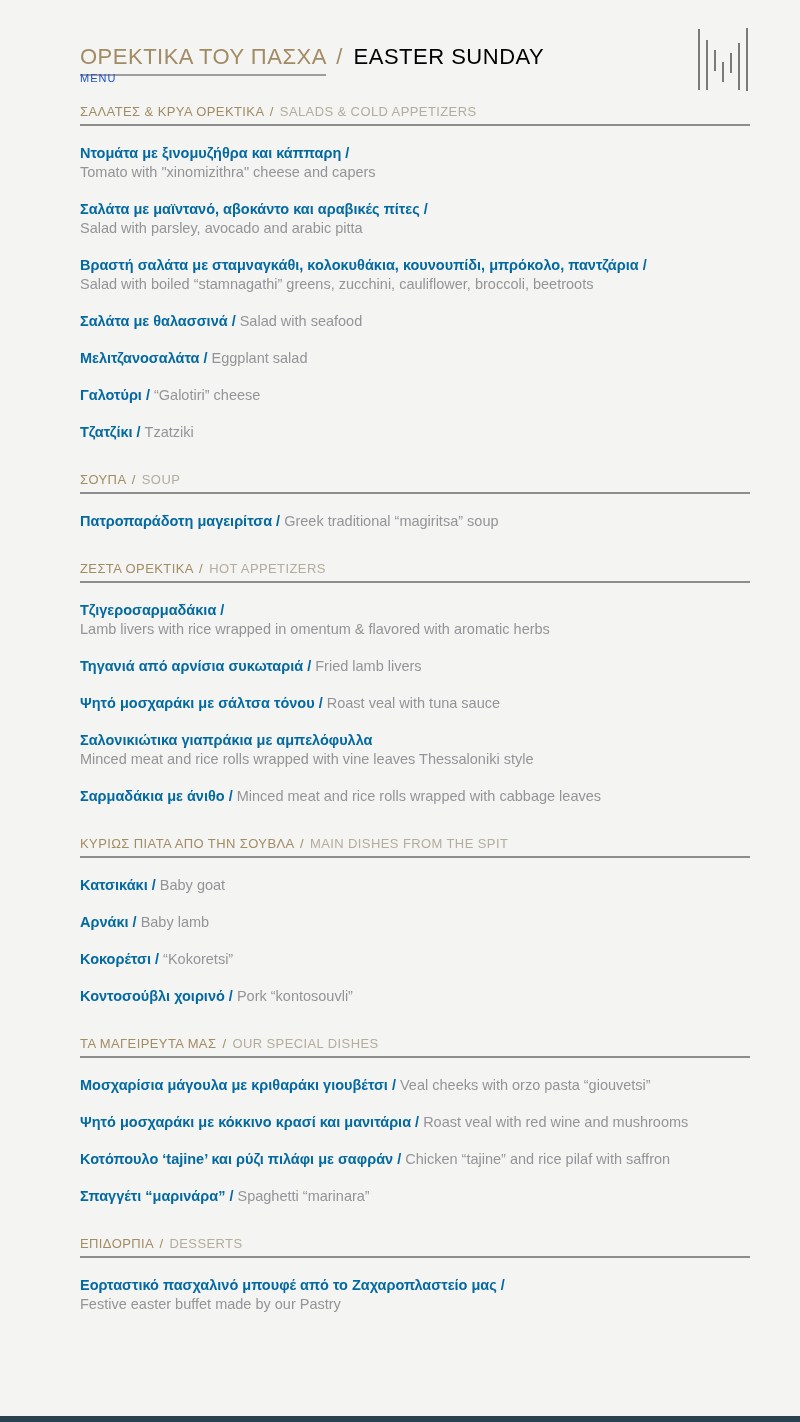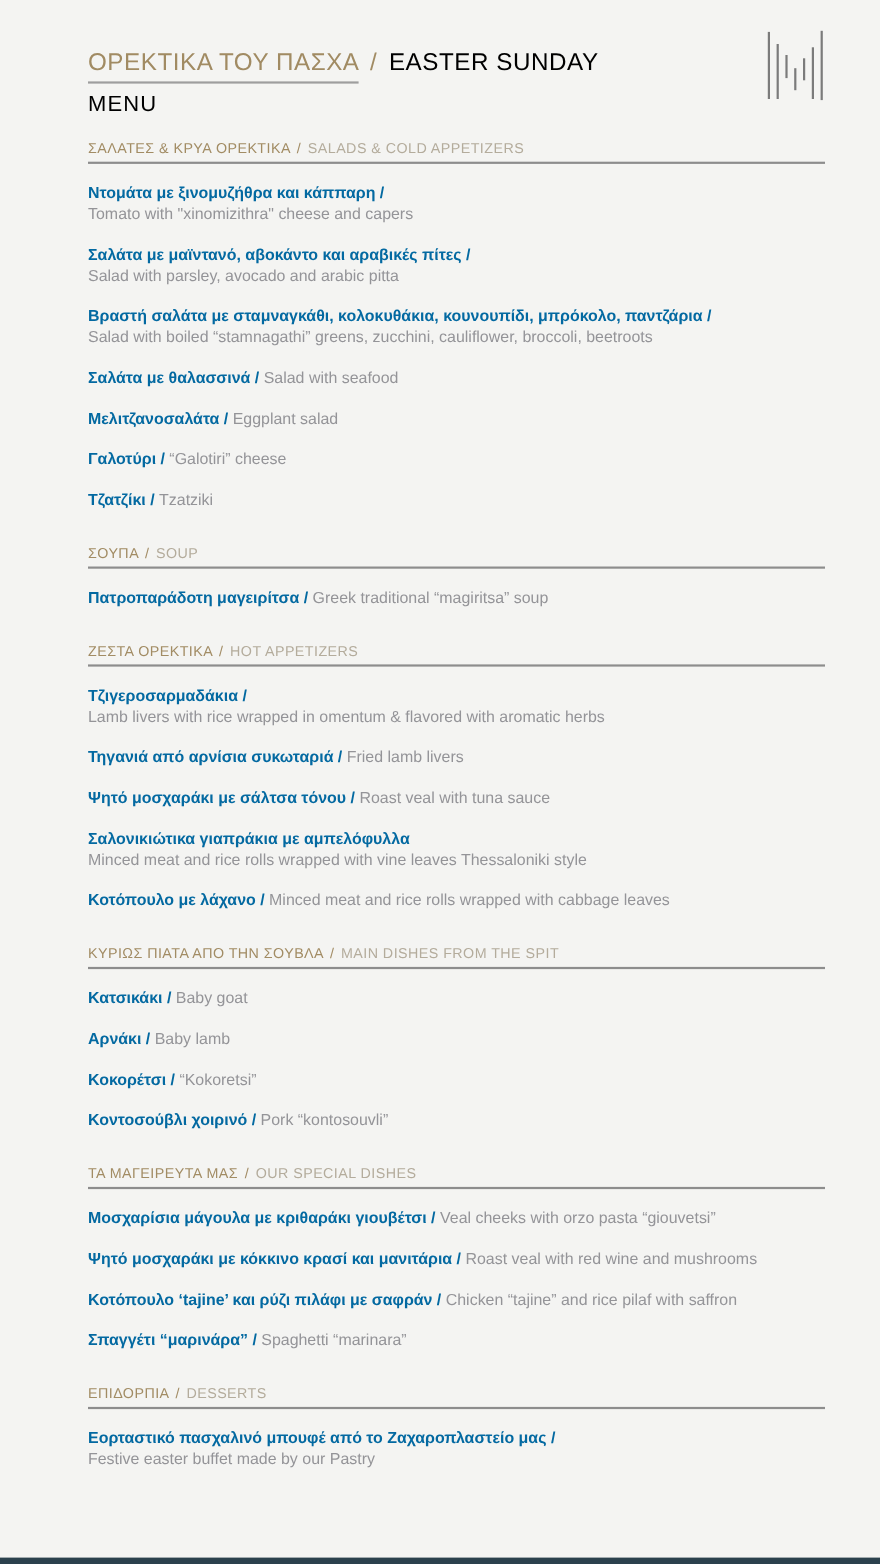--- a/index.html
+++ b/index.html
@@ -9,21 +9,21 @@
     font-family:"Liberation Sans","DejaVu Sans",sans-serif;
     -webkit-font-smoothing:antialiased;
   }
   .page{padding:42px 50px 0 80px}
 
   
   h1{margin:0;font-size:22px;font-weight:400;line-height:30px;letter-spacing:.5px;white-space:nowrap}
   .t-gr{color:#a18b63;border-bottom:2px solid #9e9e9e;padding-bottom:5px}
   .t-sep{color:#a18b63;margin:0 4px}
   .t-en{color:#000000}
-  .menu-sub{margin-top:12px;font-size:20px;letter-spacing:1px;color:#000000}
+  .menu-sub{font-size:11px;letter-spacing:1px;color:#1d4ed8}
 
   
   .logo{position:absolute;top:28px;right:52px;height:64px;display:flex;gap:6px;align-items:flex-start}
   .logo i{display:block;width:2px;background:#7b7b7b}
   .logo i:nth-child(1){height:61px;margin-top:1px}
   .logo i:nth-child(2){height:50px;margin-top:12px}
   .logo i:nth-child(3){height:21px;margin-top:22px}
   .logo i:nth-child(4){height:20px;margin-top:34px}
   .logo i:nth-child(5){height:20px;margin-top:25px}
   .logo i:nth-child(6){height:47px;margin-top:15px}
@@ -134,21 +134,21 @@
     </div>
     <div class="item inline">
       <span class="gr">Ψητό μοσχαράκι με σάλτσα τόνου /</span>
       <span class="en">Roast veal with tuna sauce</span>
     </div>
     <div class="item stacked">
       <span class="gr">Σαλονικιώτικα γιαπράκια με αμπελόφυλλα</span>
       <span class="en">Minced meat and rice rolls wrapped with vine leaves Thessaloniki style</span>
     </div>
     <div class="item inline">
-      <span class="gr">Κοτόπουλο με λάχανο /</span>
+      <span class="gr">Σαρμαδάκια με άνιθο /</span>
       <span class="en">Minced meat and rice rolls wrapped with cabbage leaves</span>
     </div>
   </section>
 
   <section class="menu-section">
     <div class="section-header">
       <span class="sh-gr">ΚΥΡΙΩΣ ΠΙΑΤΑ ΑΠΟ ΤΗΝ ΣΟΥΒΛΑ</span>
       <span class="sh-sep">/</span>
       <span class="sh-en">MAIN DISHES FROM THE SPIT</span>
     </div>

